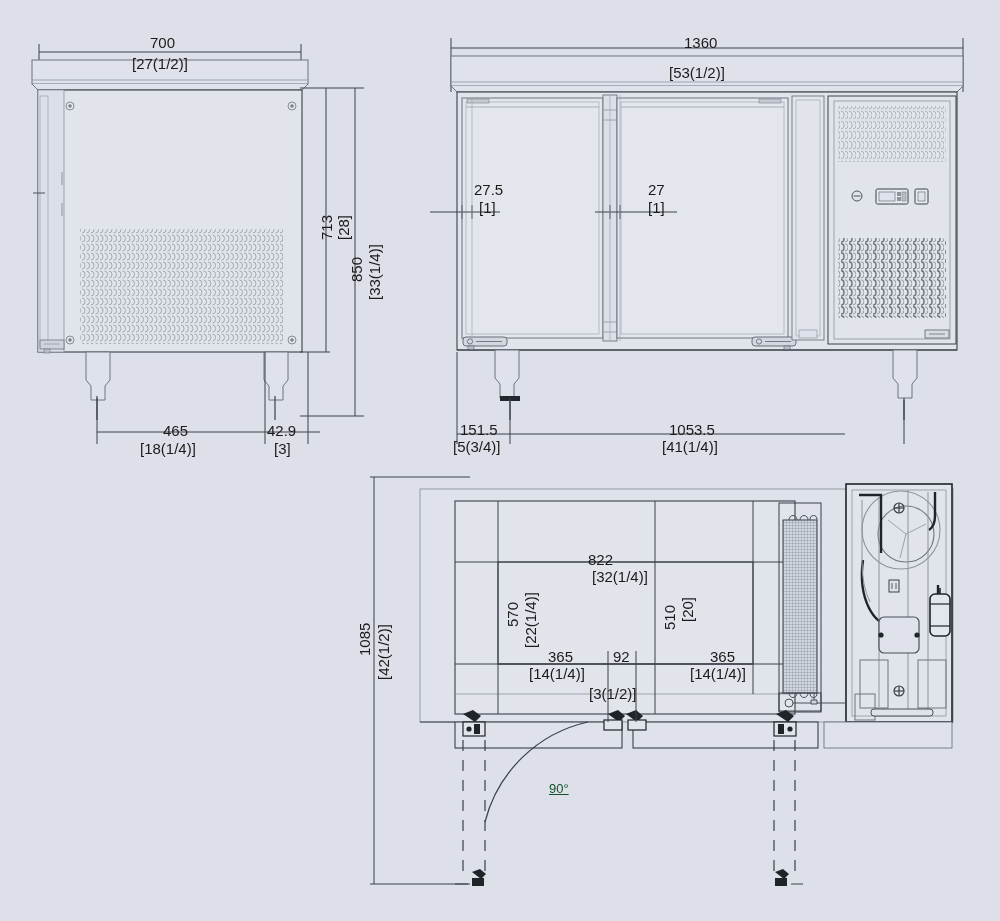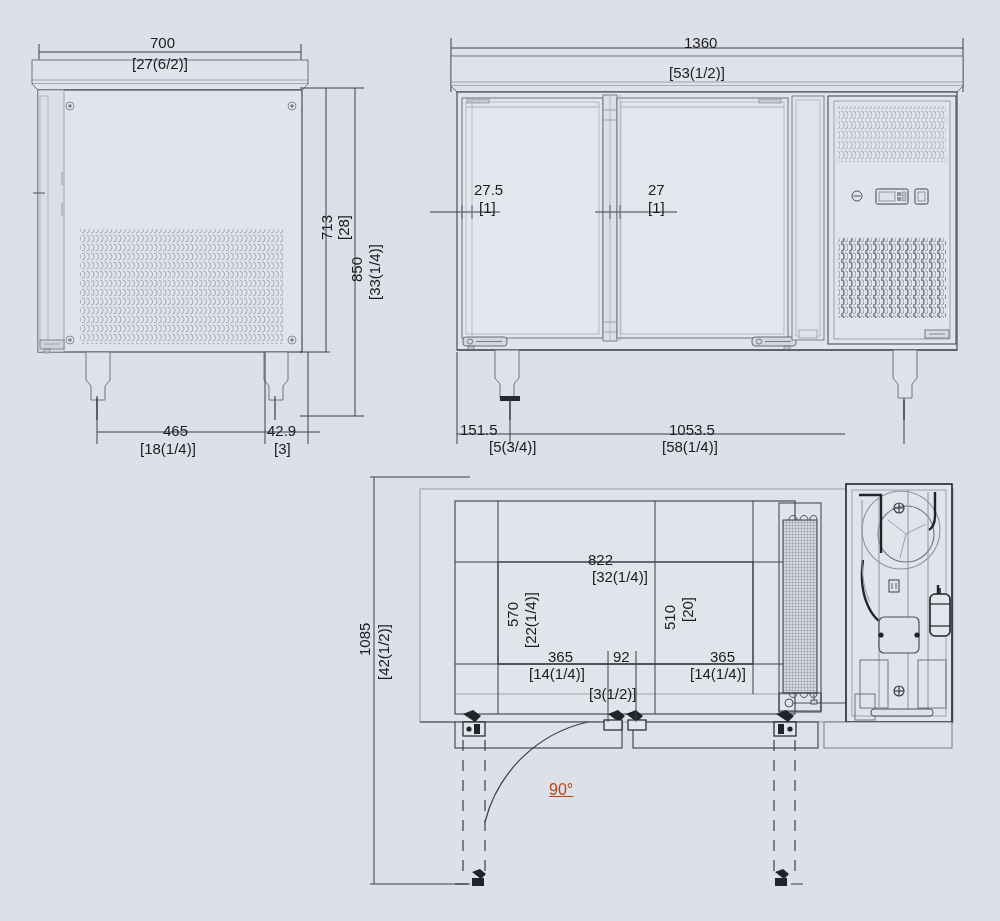--- a/index.html
+++ b/index.html
@@ -37,22 +37,22 @@
     letter-spacing: 0px;
     line-height: 17px;
   }
   .vert {
     transform-origin: left top;
     transform: rotate(-90deg);
   }
   .anglelabel {
     position: absolute;
     font-family: "Liberation Sans", sans-serif;
-    font-size: 16px;
-    color: #c2410c;
+    font-size: 13px;
+    color: #14532d;
     white-space: nowrap;
     text-decoration: underline;
   }
 </style>
 </head>
 <body style="background: rgb(221, 224, 232);">
 
 <div id="root">
 
 <svg class="draw" viewBox="0 0 1000 921">
@@ -434,21 +434,21 @@
 
       <line x1="498" y1="664" x2="655" y2="664"></line>
       <line x1="655" y1="664" x2="753" y2="664"></line>
       <line x1="608" y1="651" x2="608" y2="722"></line>
       <line x1="636" y1="651" x2="636" y2="722"></line>
     </g>
   </g>
 </svg>
 
 <div class="dimtext" style="left:150px; top:34px;">700</div>
-<div class="dimtext" style="left:132px; top:55px;">[27(6/2)]</div>
+<div class="dimtext" style="left:132px; top:55px;">[27(1/2)]</div>
 
 <div class="dimtext vert" style="left:318px; top:240px;">713</div>
 <div class="dimtext vert" style="left:335px; top:240px;">[28]</div>
 
 <div class="dimtext vert" style="left:348px; top:282px;">850</div>
 <div class="dimtext vert" style="left:366px; top:300px;">[33(1/4)]</div>
 
 <div class="dimtext" style="left:163px; top:422px;">465</div>
 <div class="dimtext" style="left:140px; top:440px;">[18(1/4)]</div>
 
@@ -458,24 +458,24 @@
 <div class="dimtext" style="left:684px; top:34px;text-align:center;">1360</div>
 <div class="dimtext" style="left:669px; top:56px;margin-top:8px;">[53(1/2)]</div>
 
 <div class="dimtext" style="left:474px; top:181px;">27.5</div>
 <div class="dimtext" style="left:479px; top:199px;">[1]</div>
 
 <div class="dimtext" style="left:648px; top:181px;">27</div>
 <div class="dimtext" style="left:648px; top:199px;">[1]</div>
 
 <div class="dimtext" style="left:460px; top:421px;">151.5</div>
-<div class="dimtext" style="left:453px; top:438px;margin-left:36px;">[5(3/4)]</div>
+<div class="dimtext" style="left:453px; top:438px;">[5(3/4)]</div>
 
 <div class="dimtext" style="left:669px; top:421px;">1053.5</div>
-<div class="dimtext" style="left:662px; top:438px;">[58(1/4)]</div>
+<div class="dimtext" style="left:662px; top:438px;">[41(1/4)]</div>
 
 <div class="dimtext vert" style="left:356px; top:656px;">1085</div>
 <div class="dimtext vert" style="left:375px; top:680px;">[42(1/2)]</div>
 
 <div class="dimtext" style="left:588px; top:551px;">822</div>
 
 <div class="dimtext" style="left:592px; top:568px;">[32(1/4)]</div>
 
 <div class="dimtext vert" style="left:504px; top:627px;">570</div>
 <div class="dimtext vert" style="left:522px; top:648px;">[22(1/4)]</div>

